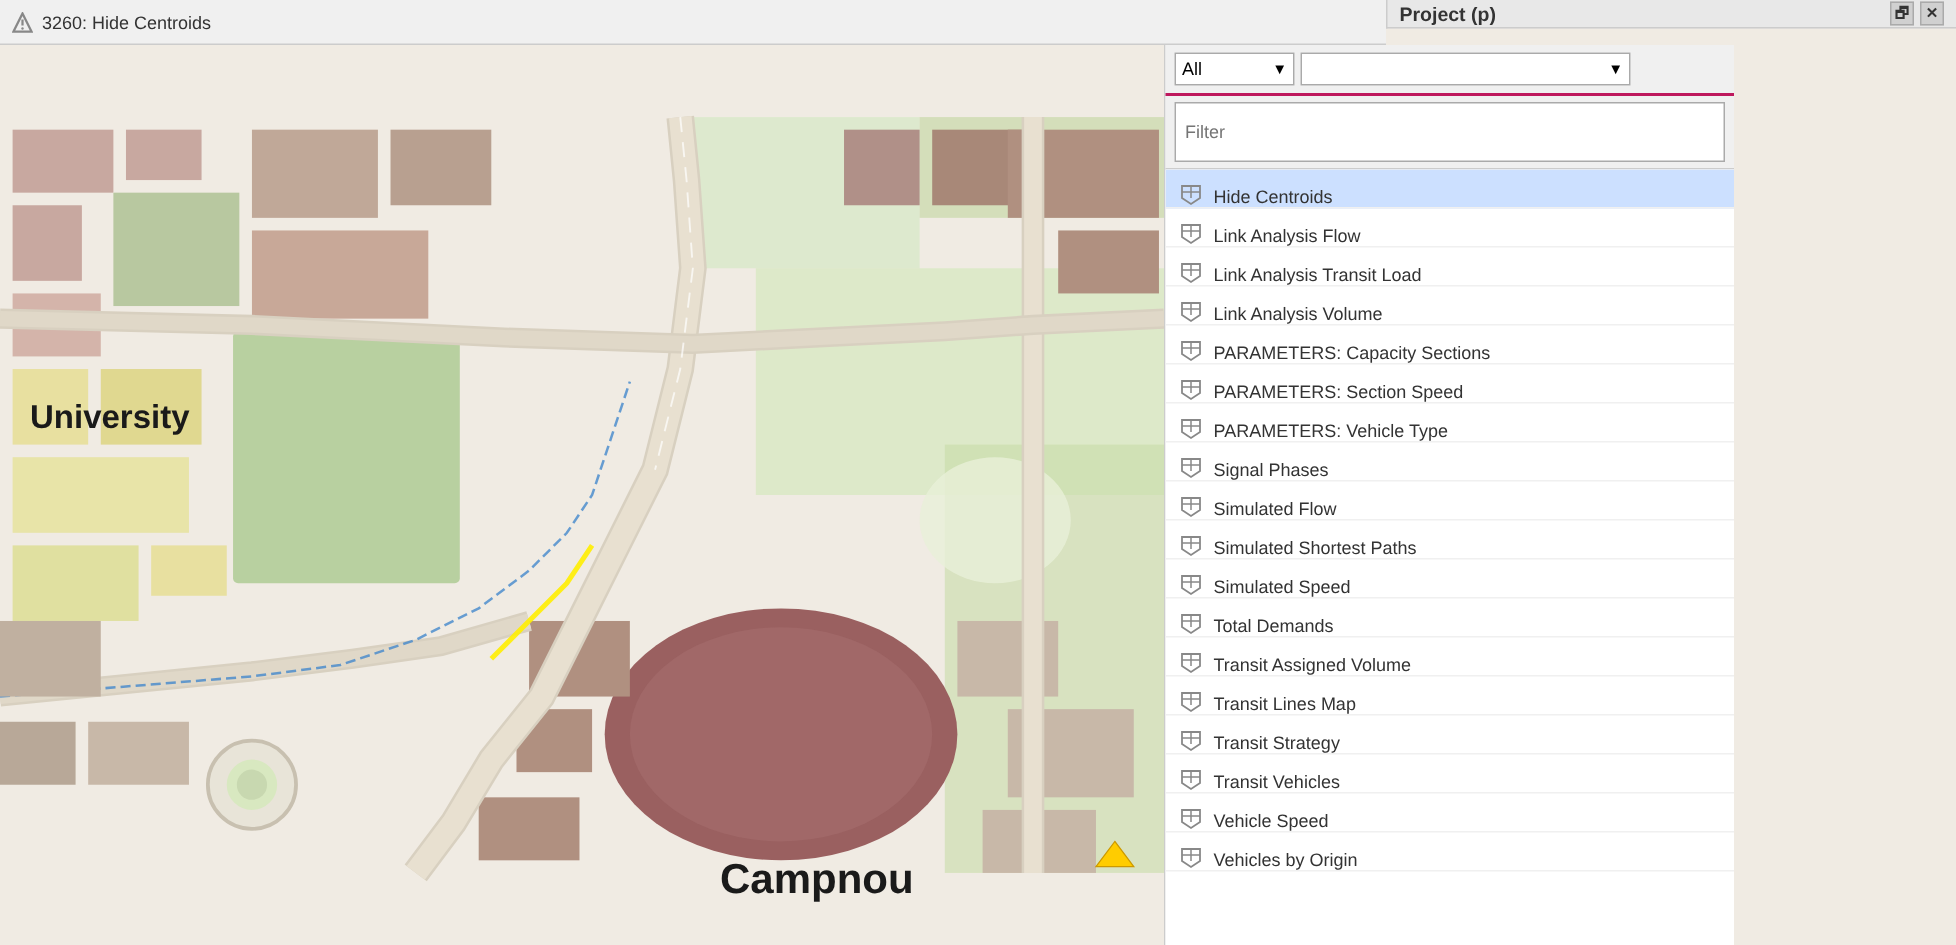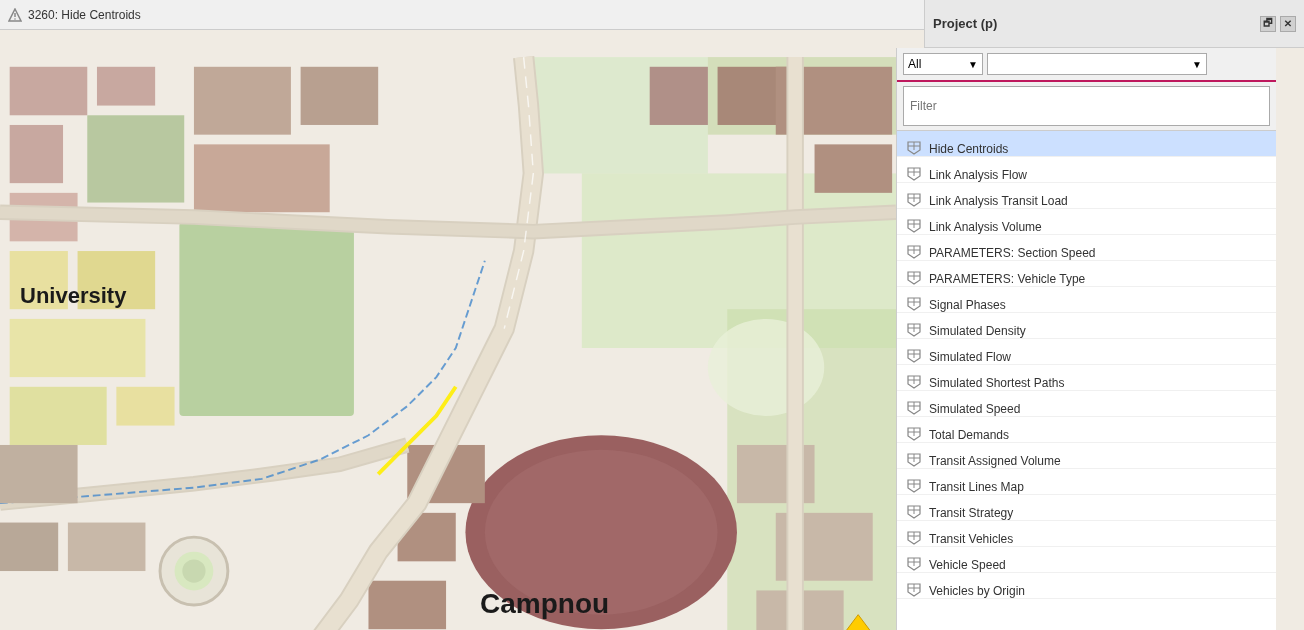--- a/index.html
+++ b/index.html
@@ -25,21 +25,21 @@
     }
 
     .main-container {
       display: flex;
       flex: 1;
       overflow: hidden;
     }
 
     
     .map-area {
-      width: 896px;
+      width: 776px;
       height: 600px;
       position: relative;
       overflow: hidden;
       background: #f0ebe3;
       flex-shrink: 0;
     }
 
     
     .map-label {
       position: absolute;
@@ -53,21 +53,21 @@
       width: 380px;
       height: 630px;
       background: #f5f5f5;
       border-left: 1px solid #ccc;
       display: flex;
       flex-direction: column;
       flex-shrink: 0;
     }
 
     .panel-title-bar {
-      height: 48px;
+      height: 19px;
       background: #e8e8e8;
       border-bottom: 1px solid #ccc;
       display: flex;
       align-items: center;
       justify-content: space-between;
       padding: 0 8px;
       font-size: 13px;
       font-weight: bold;
       color: #333;
     }
@@ -331,20 +331,30 @@
             <span>Link Analysis Volume</span>
           </div>
           <div class="list-item">
             <span class="list-item-icon">
               <svg width="16" height="16" viewBox="0 0 16 16">
       <polygon points="2,3 14,3 14,11 8,15 2,11" fill="none" stroke="#888" stroke-width="1.2"></polygon>
       <line x1="8" y1="3" x2="8" y2="11" stroke="#888" stroke-width="1"></line>
       <line x1="2" y1="7" x2="14" y2="7" stroke="#888" stroke-width="1"></line>
     </svg>
             </span>
+            <span>PARAMETERS: Capacity Sections</span>
+          </div>
+          <div class="list-item">
+            <span class="list-item-icon">
+              <svg width="16" height="16" viewBox="0 0 16 16">
+      <polygon points="2,3 14,3 14,11 8,15 2,11" fill="none" stroke="#888" stroke-width="1.2"></polygon>
+      <line x1="8" y1="3" x2="8" y2="11" stroke="#888" stroke-width="1"></line>
+      <line x1="2" y1="7" x2="14" y2="7" stroke="#888" stroke-width="1"></line>
+    </svg>
+            </span>
             <span>PARAMETERS: Section Speed</span>
           </div>
           <div class="list-item">
             <span class="list-item-icon">
               <svg width="16" height="16" viewBox="0 0 16 16">
       <polygon points="2,3 14,3 14,11 8,15 2,11" fill="none" stroke="#888" stroke-width="1.2"></polygon>
       <line x1="8" y1="3" x2="8" y2="11" stroke="#888" stroke-width="1"></line>
       <line x1="2" y1="7" x2="14" y2="7" stroke="#888" stroke-width="1"></line>
     </svg>
             </span>
@@ -352,30 +362,20 @@
           </div>
           <div class="list-item">
             <span class="list-item-icon">
               <svg width="16" height="16" viewBox="0 0 16 16">
       <polygon points="2,3 14,3 14,11 8,15 2,11" fill="none" stroke="#888" stroke-width="1.2"></polygon>
       <line x1="8" y1="3" x2="8" y2="11" stroke="#888" stroke-width="1"></line>
       <line x1="2" y1="7" x2="14" y2="7" stroke="#888" stroke-width="1"></line>
     </svg>
             </span>
             <span>Signal Phases</span>
-          </div>
-          <div class="list-item">
-            <span class="list-item-icon">
-              <svg width="16" height="16" viewBox="0 0 16 16">
-      <polygon points="2,3 14,3 14,11 8,15 2,11" fill="none" stroke="#888" stroke-width="1.2"></polygon>
-      <line x1="8" y1="3" x2="8" y2="11" stroke="#888" stroke-width="1"></line>
-      <line x1="2" y1="7" x2="14" y2="7" stroke="#888" stroke-width="1"></line>
-    </svg>
-            </span>
-            <span>Simulated Density</span>
           </div>
           <div class="list-item">
             <span class="list-item-icon">
               <svg width="16" height="16" viewBox="0 0 16 16">
       <polygon points="2,3 14,3 14,11 8,15 2,11" fill="none" stroke="#888" stroke-width="1.2"></polygon>
       <line x1="8" y1="3" x2="8" y2="11" stroke="#888" stroke-width="1"></line>
       <line x1="2" y1="7" x2="14" y2="7" stroke="#888" stroke-width="1"></line>
     </svg>
             </span>
             <span>Simulated Flow</span>

